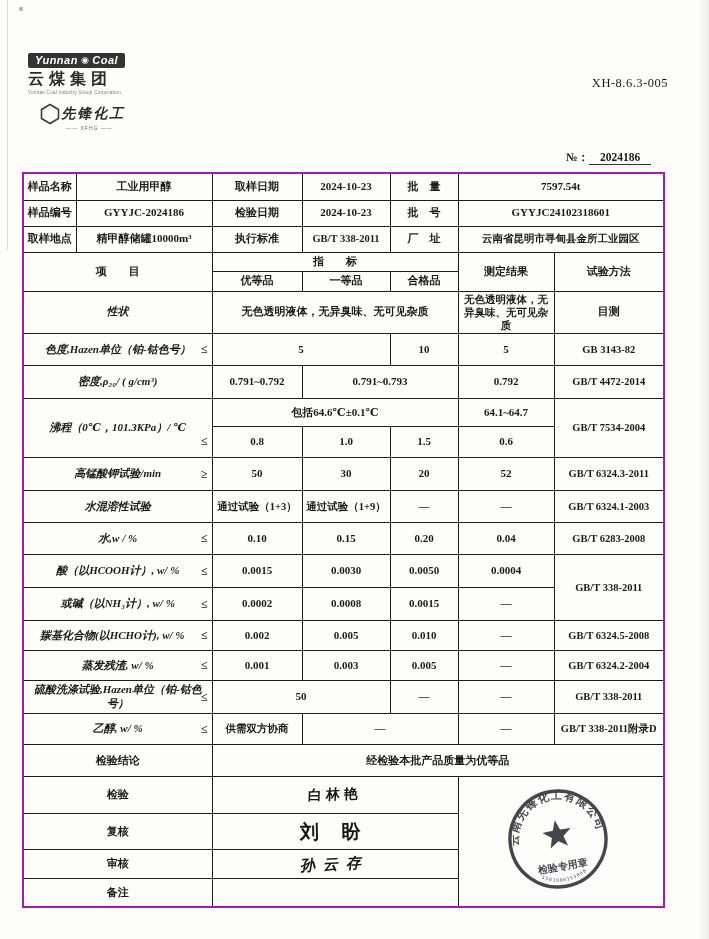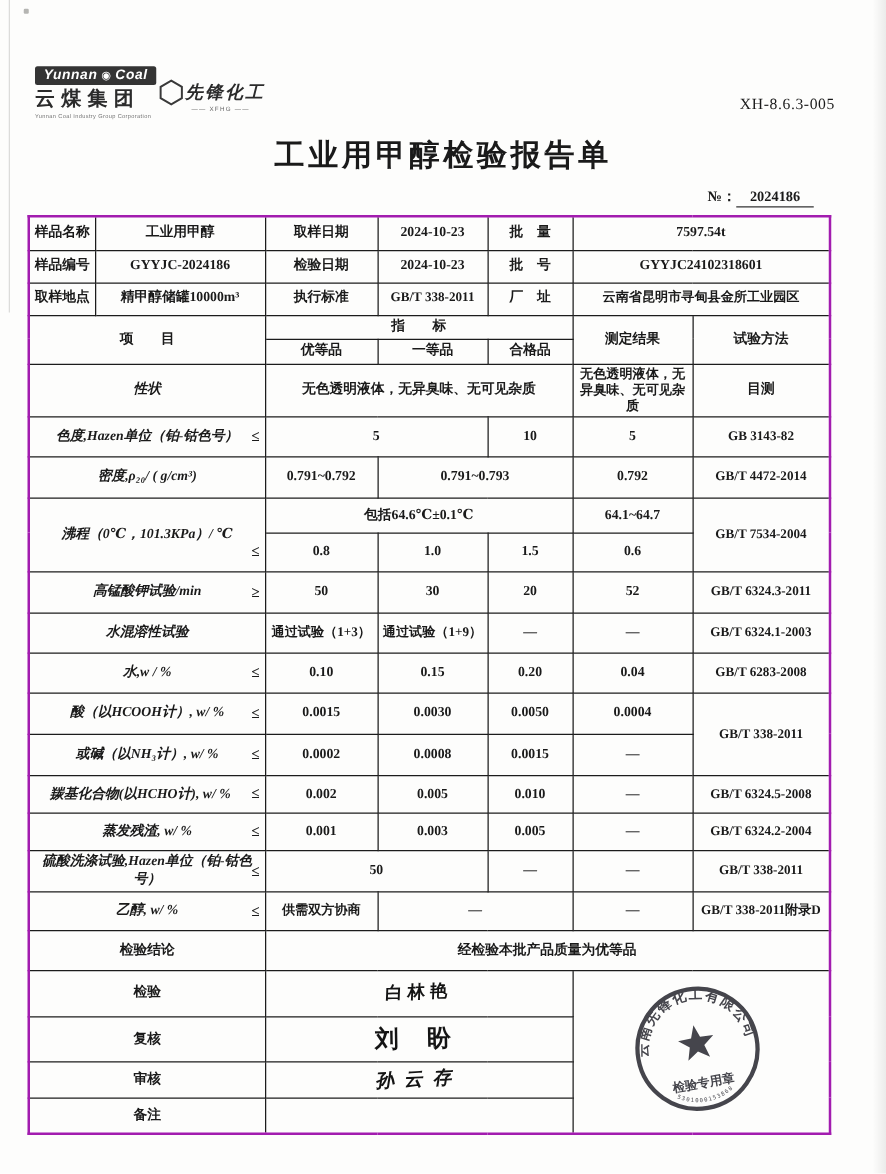--- a/index.html
+++ b/index.html
@@ -9,21 +9,21 @@
     position:relative; width:709px; height:939px; margin:0 auto;
     background:#fdfdfc; overflow:hidden;
   }
   
   .edge-left { position:absolute; left:7px; top:0; width:1px; height:250px; background:#dcdcda; }
   .edge-right { position:absolute; right:0; top:0; width:11px; height:939px;
     background:linear-gradient(to right, rgba(0,0,0,0), rgba(0,0,0,0.07)); }
   .speck { position:absolute; left:19px; top:7px; width:4px; height:4px; background:#b5b5b2; border-radius:1px; }
 
   
-  .logo { position:absolute; left:28px; top:50px; display:flex; align-items:center; }
+  .logo { position:absolute; left:28px; top:50px; display:flex; align-items:flex-end;flex-direction:column; }
   .badge { display:inline-flex; align-items:center; gap:3px; background:#343434; color:#fff;
     font-family:"Liberation Sans","DejaVu Sans",sans-serif; font-weight:bold; font-style:italic;
     font-size:11px; padding:1px 7px 2px 7px; border-radius:2px; letter-spacing:0.5px; }
   .badge .dot { font-size:9px; font-style:normal; }
   .group-name { font-size:16px; font-weight:bold; letter-spacing:5px; color:#2b2b2b; margin-top:1px;
     font-family:"Liberation Sans","DejaVu Sans",sans-serif; }
   .group-sub { font-size:4.5px; color:#777; letter-spacing:0.3px; white-space:nowrap;
     font-family:"Liberation Sans","DejaVu Sans",sans-serif; }
   .logo-right { margin-left:2px; margin-top:8px; }
   .brand-line { display:flex; align-items:center; }
@@ -85,21 +85,20 @@
         <svg class="hex" width="20" height="22" viewBox="0 0 20 22">
           <polygon points="10,1.5 18.5,6.5 18.5,15.5 10,20.5 1.5,15.5 1.5,6.5" fill="none" stroke="#3a3a3a" stroke-width="1.6"></polygon>
         </svg>
         <span class="brand-name">先锋化工</span>
       </div>
       <div class="brand-sub">—— XFHG ——</div>
     </div>
   </div>
 
   <div class="doc-code">XH-8.6.3-005</div>
-  <div class="title">工业用甲醇检验报告单</div>
   <div class="report-no">
     <span>№：</span><span class="no-num">2024186</span>
   </div>
 
   <table class="report">
     <colgroup>
       <col style="width:53px">
         <col style="width:136px">
         <col style="width:90px">
       <col style="width:88px">

